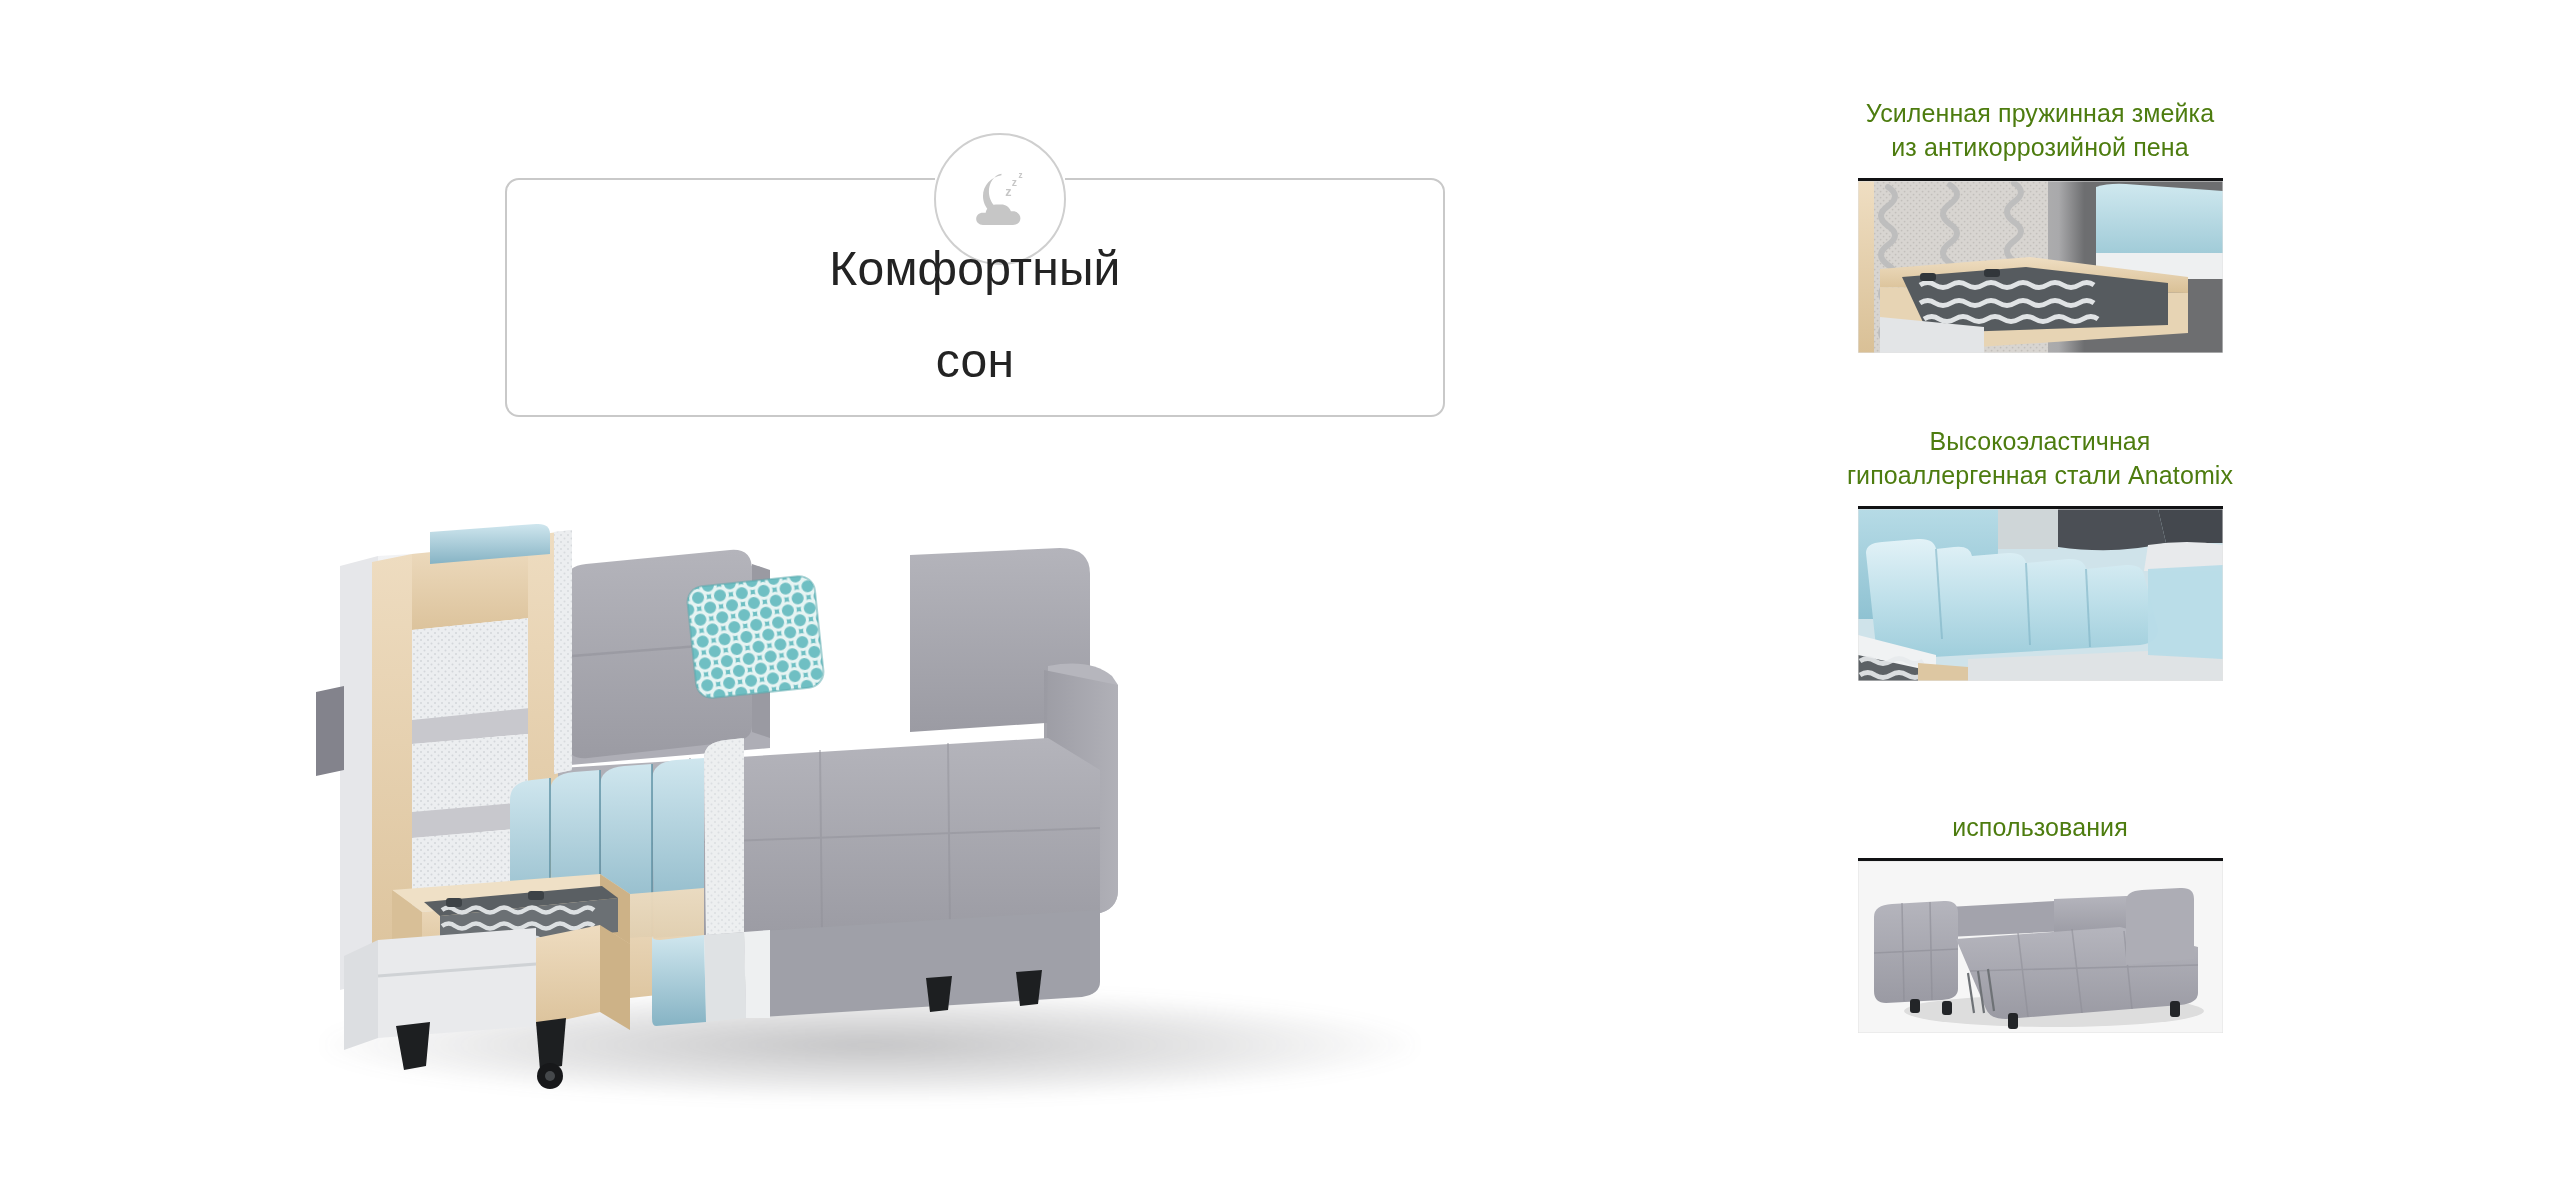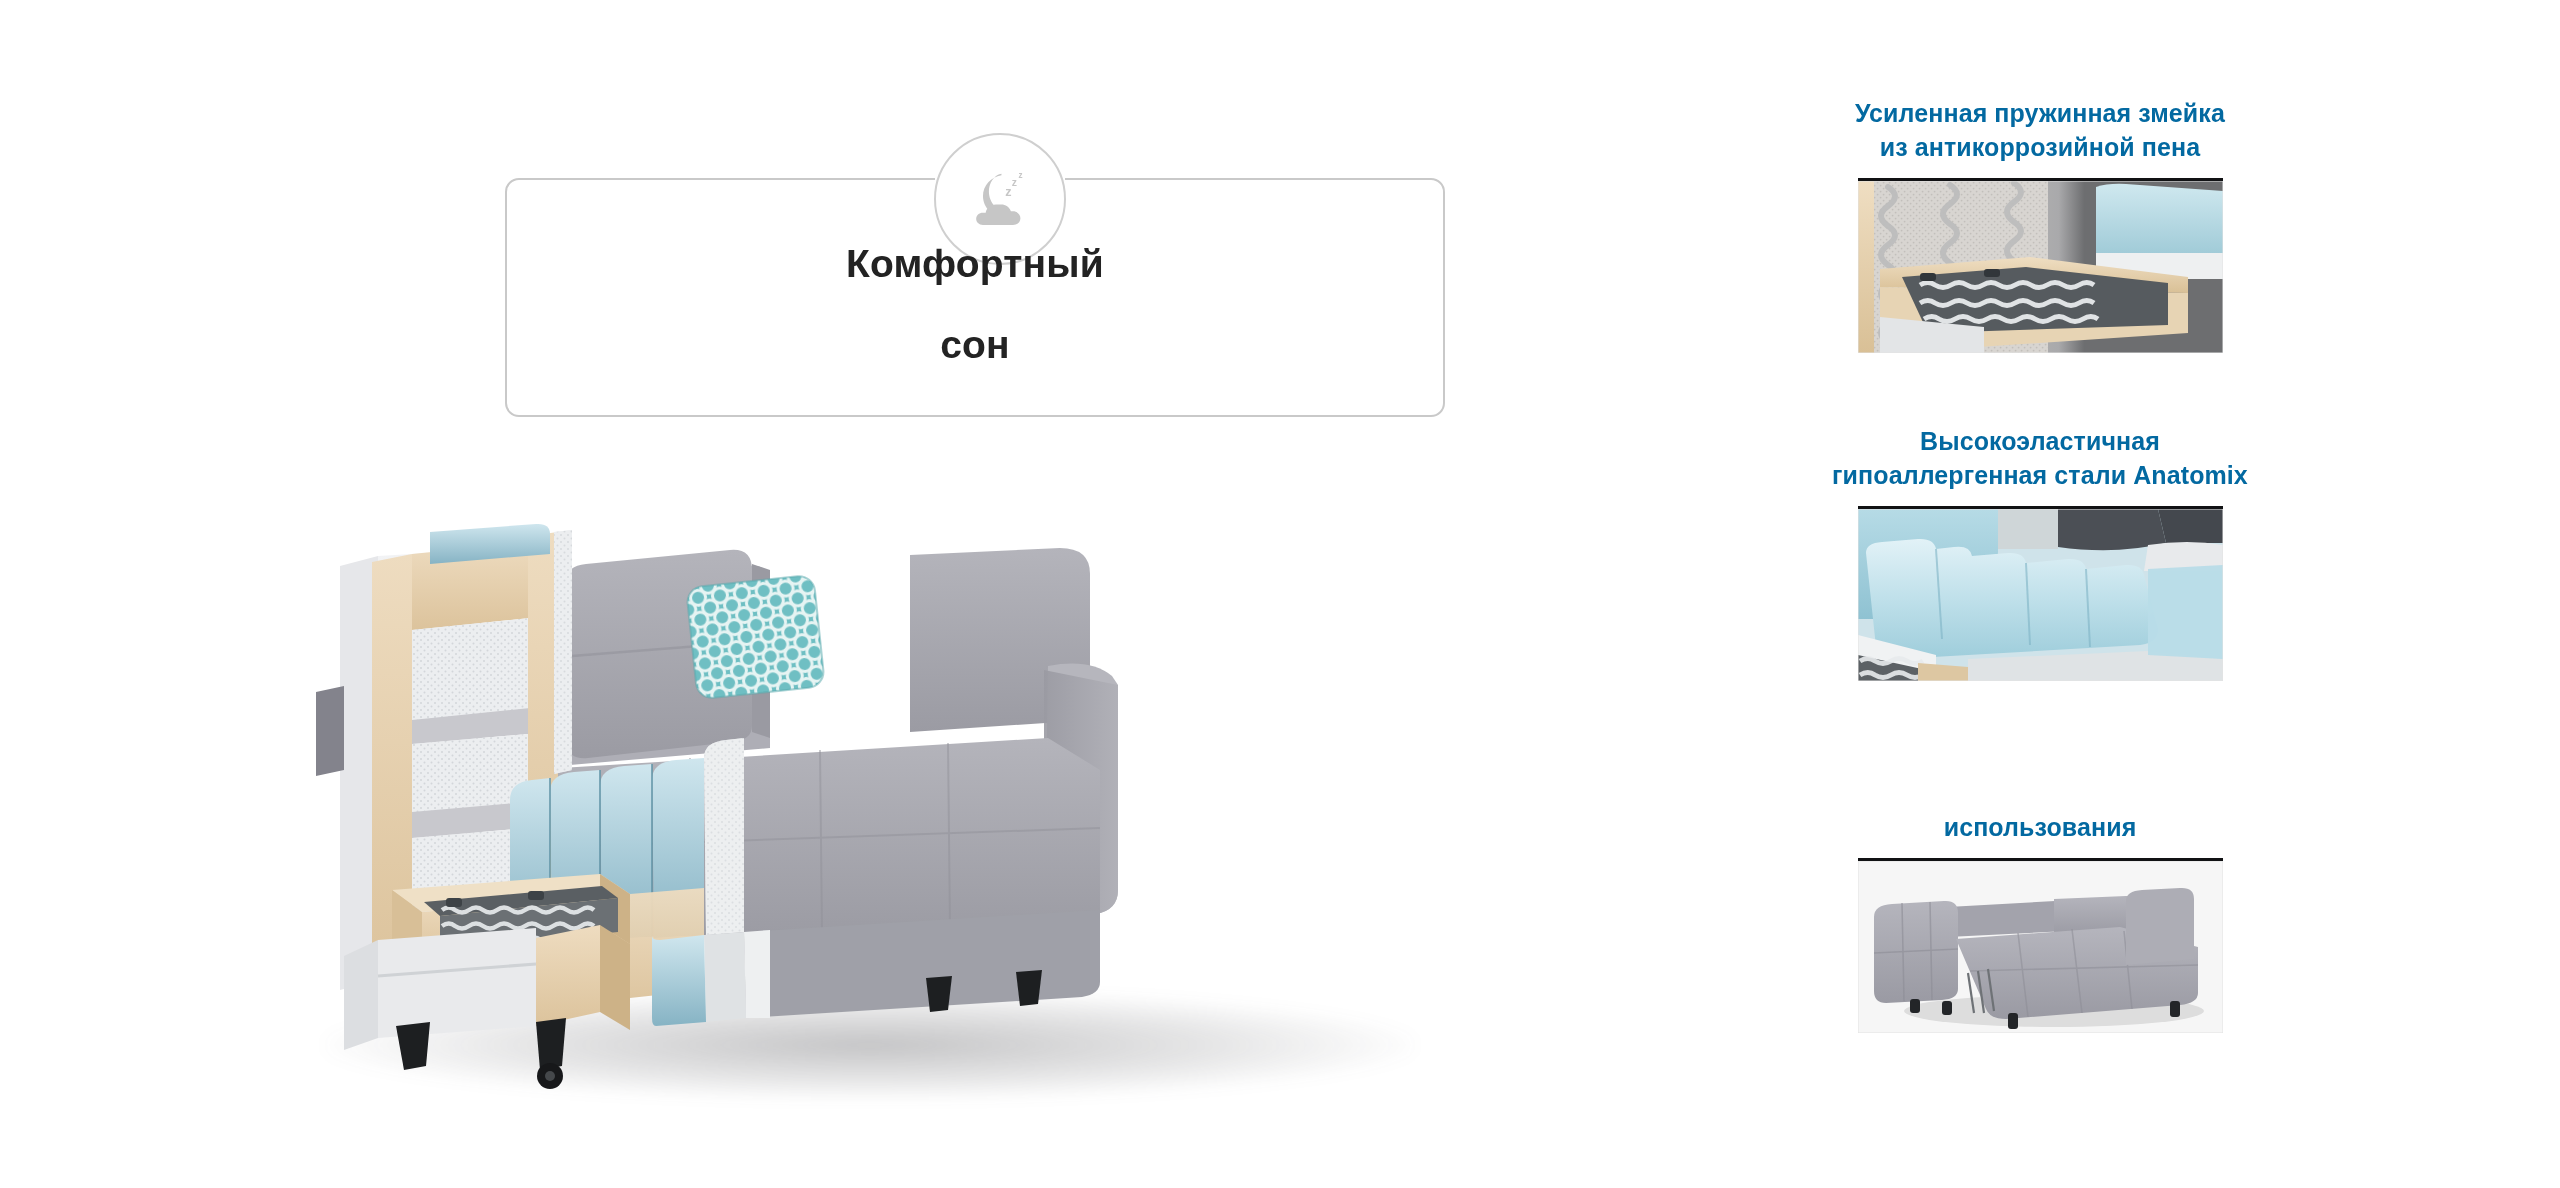--- a/index.html
+++ b/index.html
@@ -25,43 +25,43 @@
   }
   .badge {
     position:absolute; left:934px; top:133px; width:132px; height:132px;
     border-radius:50%; border:2px solid #cfcfcf; background:#fff;
     display:flex; align-items:center; justify-content:center;
   }
   .badge svg { width:74px; height:74px; display:block; }
   .headline {
     position:absolute; left:505px; top:240px; width:940px;
     text-align:center; color:#232323;
-    font-size:39px; font-weight:700; line-height:1.22; letter-spacing:.2px;
+    font-size:48px; font-weight:400; line-height:1.22; letter-spacing:.2px;
   }
   .headline .l2 { display:block;margin-top:33px; }
 
   
   .sofa-stage { position:absolute; left:300px; top:470px; width:1150px; height:660px; }
   .sofa-shadow {
     position:absolute; left:25px; top:520px; width:1090px; height:110px;
     background:radial-gradient(ellipse at 50% 50%, rgba(60,60,65,.30) 0%, rgba(60,60,65,.13) 45%, rgba(255,255,255,0) 73%);
     filter:blur(7px);
   }
   .sofa { position:absolute; inset:0; }
   .sofa svg { width:100%; height:100%; display:block; }
 
   
   .right-panel { position:absolute; left:1790px; top:0; width:560px; height:1188px; }
   .feature { position:absolute; left:0; width:500px; }
   .feature-1 { top:96px; }
   .feature-2 { top:424px; }
   .feature-3 { top:776px; }
   .feature-caption {
-    width:500px; text-align:center; color:#0369a1;
-    font-size:25px; font-weight:700; line-height:1.36; letter-spacing:.1px;
+    width:500px; text-align:center; color:#4d7c0f;
+    font-size:25px; font-weight:400; line-height:1.36; letter-spacing:.1px;
   }
   .feature-rule {
     width:365px; height:3px; background:#111214; margin:14px auto 0 auto;
   }
   .thumb {
     position:relative; width:365px; height:172px; margin:0 auto;
     overflow:hidden; background:#f4f4f4;
   }
   .thumb svg { width:100%; height:100%; display:block; }
 </style>

